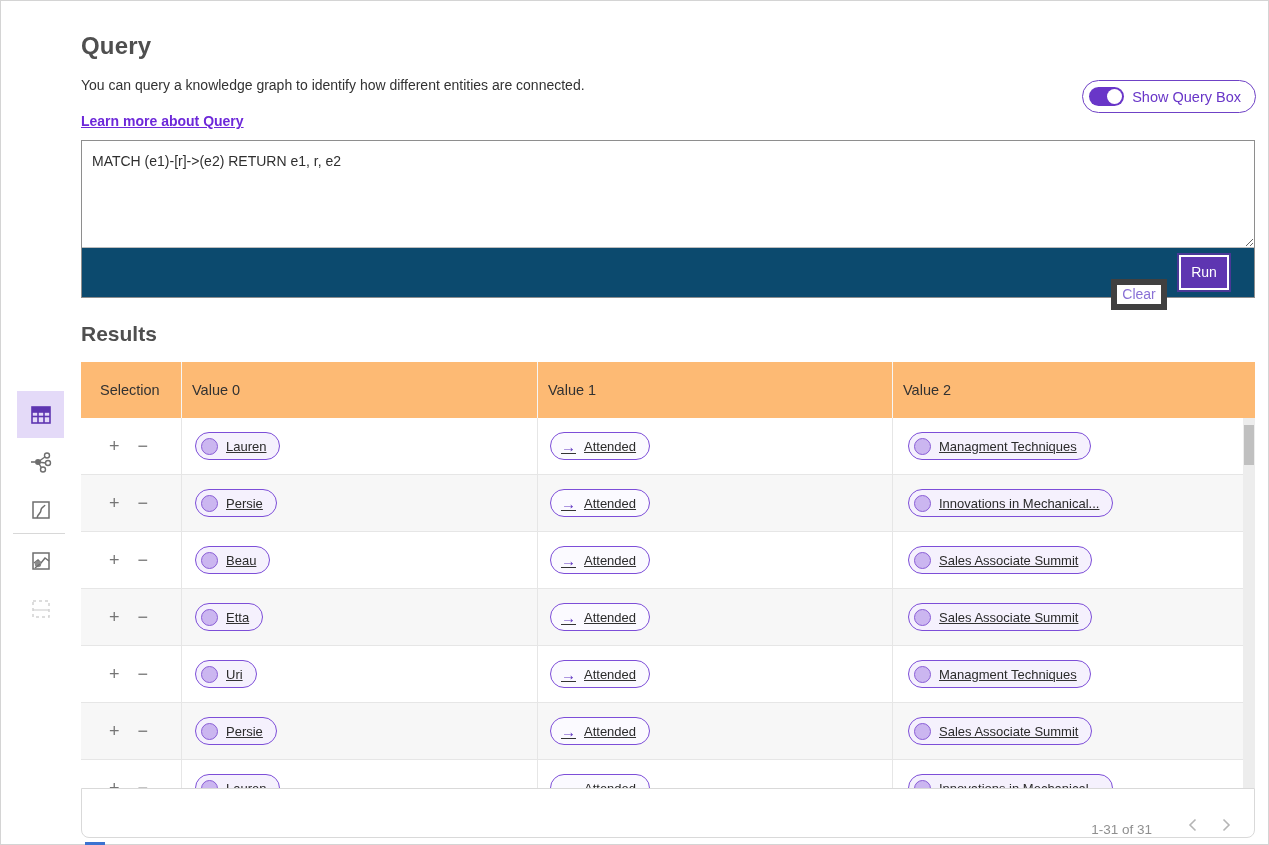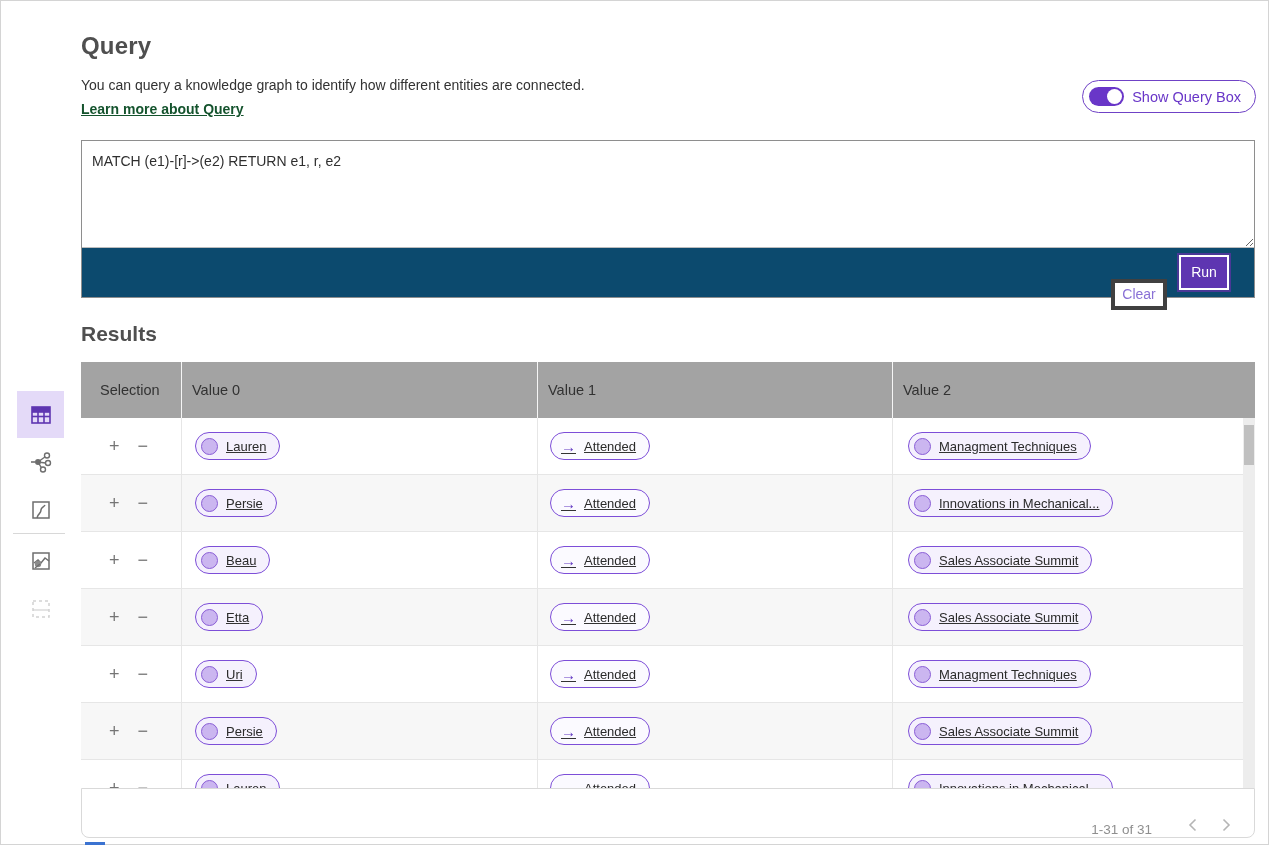--- a/index.html
+++ b/index.html
@@ -15,22 +15,22 @@
   
   .page-title {
     position:absolute; left:81px; top:32px;
     font-size:24px; font-weight:bold; color:#4f4f4f; letter-spacing:.2px;
   }
   .page-desc {
     position:absolute; left:81px; top:77px;
     font-size:14px; color:#323232;
   }
   .learn-link {
-    position:absolute; left:81px; top:101px;
-    font-size:14px; font-weight:bold; color:#14532d;
+    position:absolute; left:81px; top:113px;
+    font-size:14px; font-weight:bold; color:#6d28d9;
     text-decoration:underline; cursor:pointer;text-align:right;
   }
   .toggle-pill {
     position:absolute; right:13px; top:80px; height:33px;
     display:inline-flex; align-items:center; gap:8px;
     padding:0 14px 0 6px;
     border:1px solid #6f42c6; border-radius:17px; background:#ffffff;
     cursor:pointer;
   }
   .switch {
@@ -55,21 +55,21 @@
     padding:12px 10px; font-family:"Liberation Sans", sans-serif;
     font-size:14px; color:#2f2f2f; background:#ffffff;
   }
   .query-actions {
     position:absolute; left:0; right:0; bottom:0; height:50px;
     display:flex; align-items:center; justify-content:flex-end; gap:14px;
     padding-right:24px;
   }
   .btn-clear {
     min-width:56px; height:31px; background:#ffffff;
-    border:4px solid #404040; color:#8a71d6;
+    border:6px solid #404040; color:#8a71d6;
     font-family:"Liberation Sans", sans-serif; font-size:14px; cursor:pointer;margin-top:44px;
   }
   .btn-run {
     min-width:46px; height:31px; background:#5e35b1;
     border:none; color:#ffffff;
     font-family:"Liberation Sans", sans-serif; font-size:14px; cursor:pointer;
     box-shadow: 0 0 0 2px #ffffff, 0 0 0 4px #4a3896;
     margin-right:3px;
   }
 
@@ -83,21 +83,21 @@
   .side-toolbar { position:absolute; left:0; top:0; }
   .tool-item { position:absolute; width:47px; height:47px;
     display:flex; align-items:center; justify-content:center; cursor:pointer; }
   .tool-item.active { background:#e4daf8; }
   .tool-item.disabled { cursor:default; }
   .tool-divider { position:absolute; left:13px; top:533px; width:52px; height:1px; background:#d8d8d8; }
 
   
   .tbl { position:absolute; left:81px; top:362px; width:1174px; }
   .tbl-header {
-    display:flex; height:56px; background:#a3a3a3; align-items:center;
+    display:flex; height:56px; background:#fdba74; align-items:center;
   }
   .th { font-size:14.5px; color:#323232; height:100%; display:flex; align-items:center;
         border-left:1px solid #f6f6f6; }
   .th:first-child { border-left:none; }
   .th.c-sel { width:100px; padding-left:19px; }
   .th.c-v0  { width:356px; padding-left:10px; }
   .th.c-v1  { width:355px; padding-left:10px; }
   .th.c-v2  { width:363px; padding-left:10px; }
 
   .tbl-body { position:relative; height:370px; overflow:hidden; background:#ffffff; }

